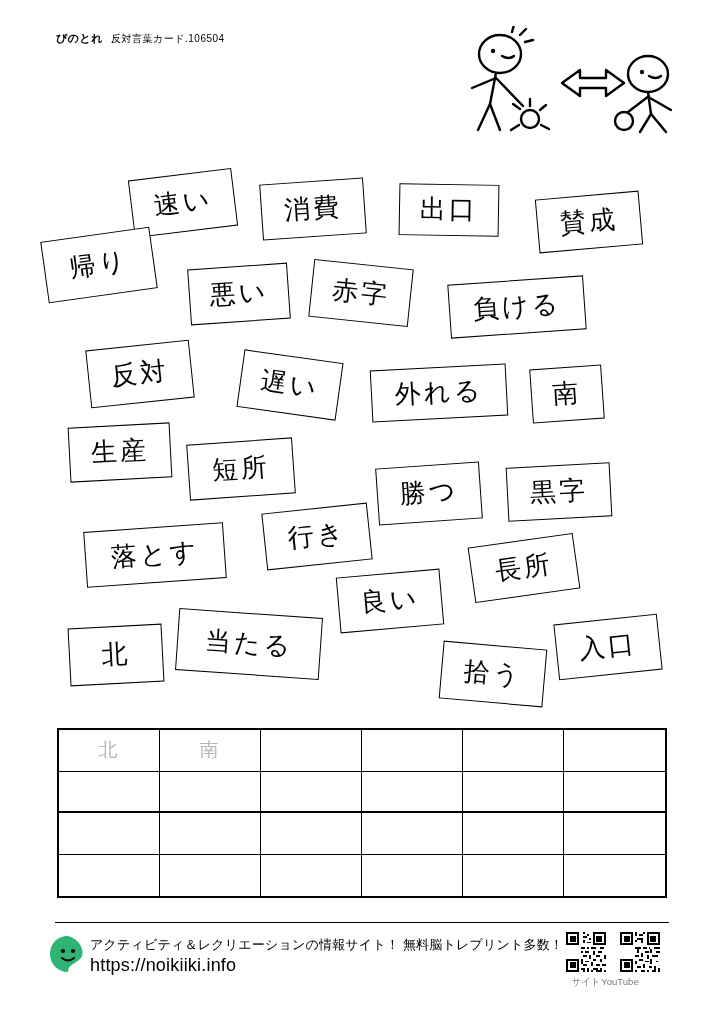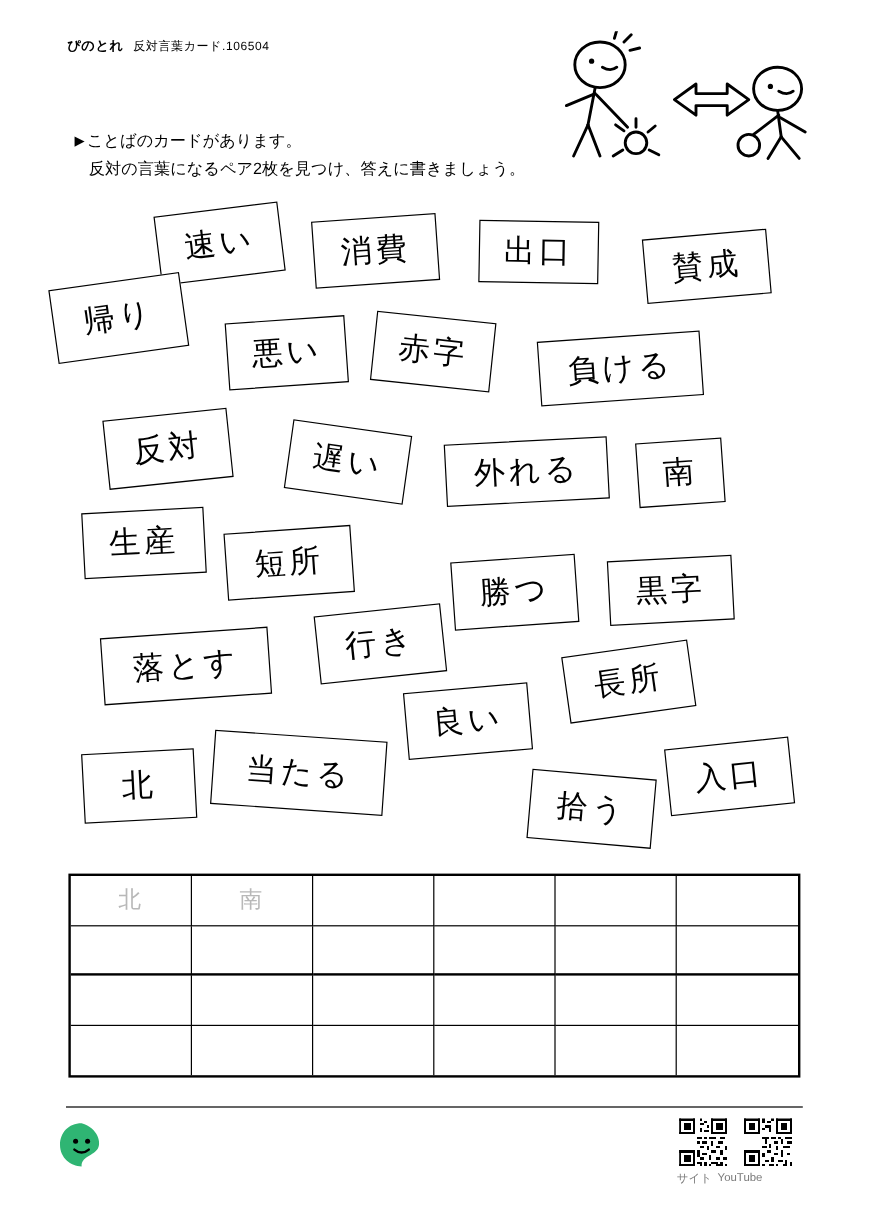--- a/index.html
+++ b/index.html
@@ -178,40 +178,36 @@
     top: 932px;
   }
   .qr.one { left: 566px; }
   .qr.two { left: 620px; }
   .qr-label {
     position: absolute;
     top: 976px;
     font-size: 9.5px;
     color: #7a7a7a;
     width: 44px;
-    text-align: left;
+    text-align: center;
   }
   .qr-label.one { left: 564px; }
   .qr-label.two { left: 598px; }
   .qr-svg { display: block; }
 </style>
 </head>
 <body>
 
 <div class="page">
 
   <div class="header-meta">
     <span class="brand">ぴのとれ</span><span class="print-no">反対言葉カード.106504</span>
   </div>
 
 
-  <div class="instructions">
-    <span class="line1"><span class="tri">▶</span><span>ことばのカードがあります。</span></span>
-    <span class="line2">反対の言葉になるペア2枚を見つけ、答えに書きましょう。</span>
-  </div>
 
   <div class="illustration">
     <svg viewBox="0 0 240 128" width="240" height="128">
       <g fill="none" stroke="#000" stroke-width="2.4" stroke-linecap="round" stroke-linejoin="round">
 
         <ellipse cx="48" cy="28" rx="21" ry="19"></ellipse>
         <circle cx="41" cy="25" r="2.2" fill="#000" stroke="none"></circle>
         <path d="M50 30 q7 4 12 0"></path>
 
         <path d="M68 9 l6 -6 M73 16 l8 -2 M60 6 l2 -7"></path>
@@ -300,20 +296,24 @@
 
   <div class="footer-logo">
     <svg viewBox="0 0 40 40" width="40" height="40">
       <path d="M20 2 C9 2 2 10 2 20 C2 31 11 38 20 38 C20 30 28 30 33 24 C37 19 34 6 20 2 Z" fill="#2fb573"></path>
       <circle cx="15" cy="17" r="2.1" fill="#000"></circle>
       <circle cx="25" cy="17" r="2.1" fill="#000"></circle>
       <path d="M14 24 q6 5 12 0" stroke="#000" stroke-width="2" fill="none" stroke-linecap="round"></path>
     </svg>
   </div>
 
+  <div class="footer-text">
+    <span class="f-line1">アクティビティ＆レクリエーションの情報サイト！ 無料脳トレプリント多数！</span>
+    <span class="f-line2">https://noikiiki.info</span>
+  </div>
 
   <div class="qr one">
     <svg class="qr-svg" viewBox="0 0 21 21" width="40" height="40" shape-rendering="crispEdges">
       <rect width="21" height="21" fill="#fff"></rect>
       <g fill="#000">
         <rect x="0" y="0" width="7" height="1"></rect>
           <rect x="0" y="6" width="7" height="1"></rect>
         <rect x="0" y="0" width="1" height="7"></rect>
           <rect x="6" y="0" width="1" height="7"></rect>
         <rect x="2" y="2" width="3" height="3"></rect>

